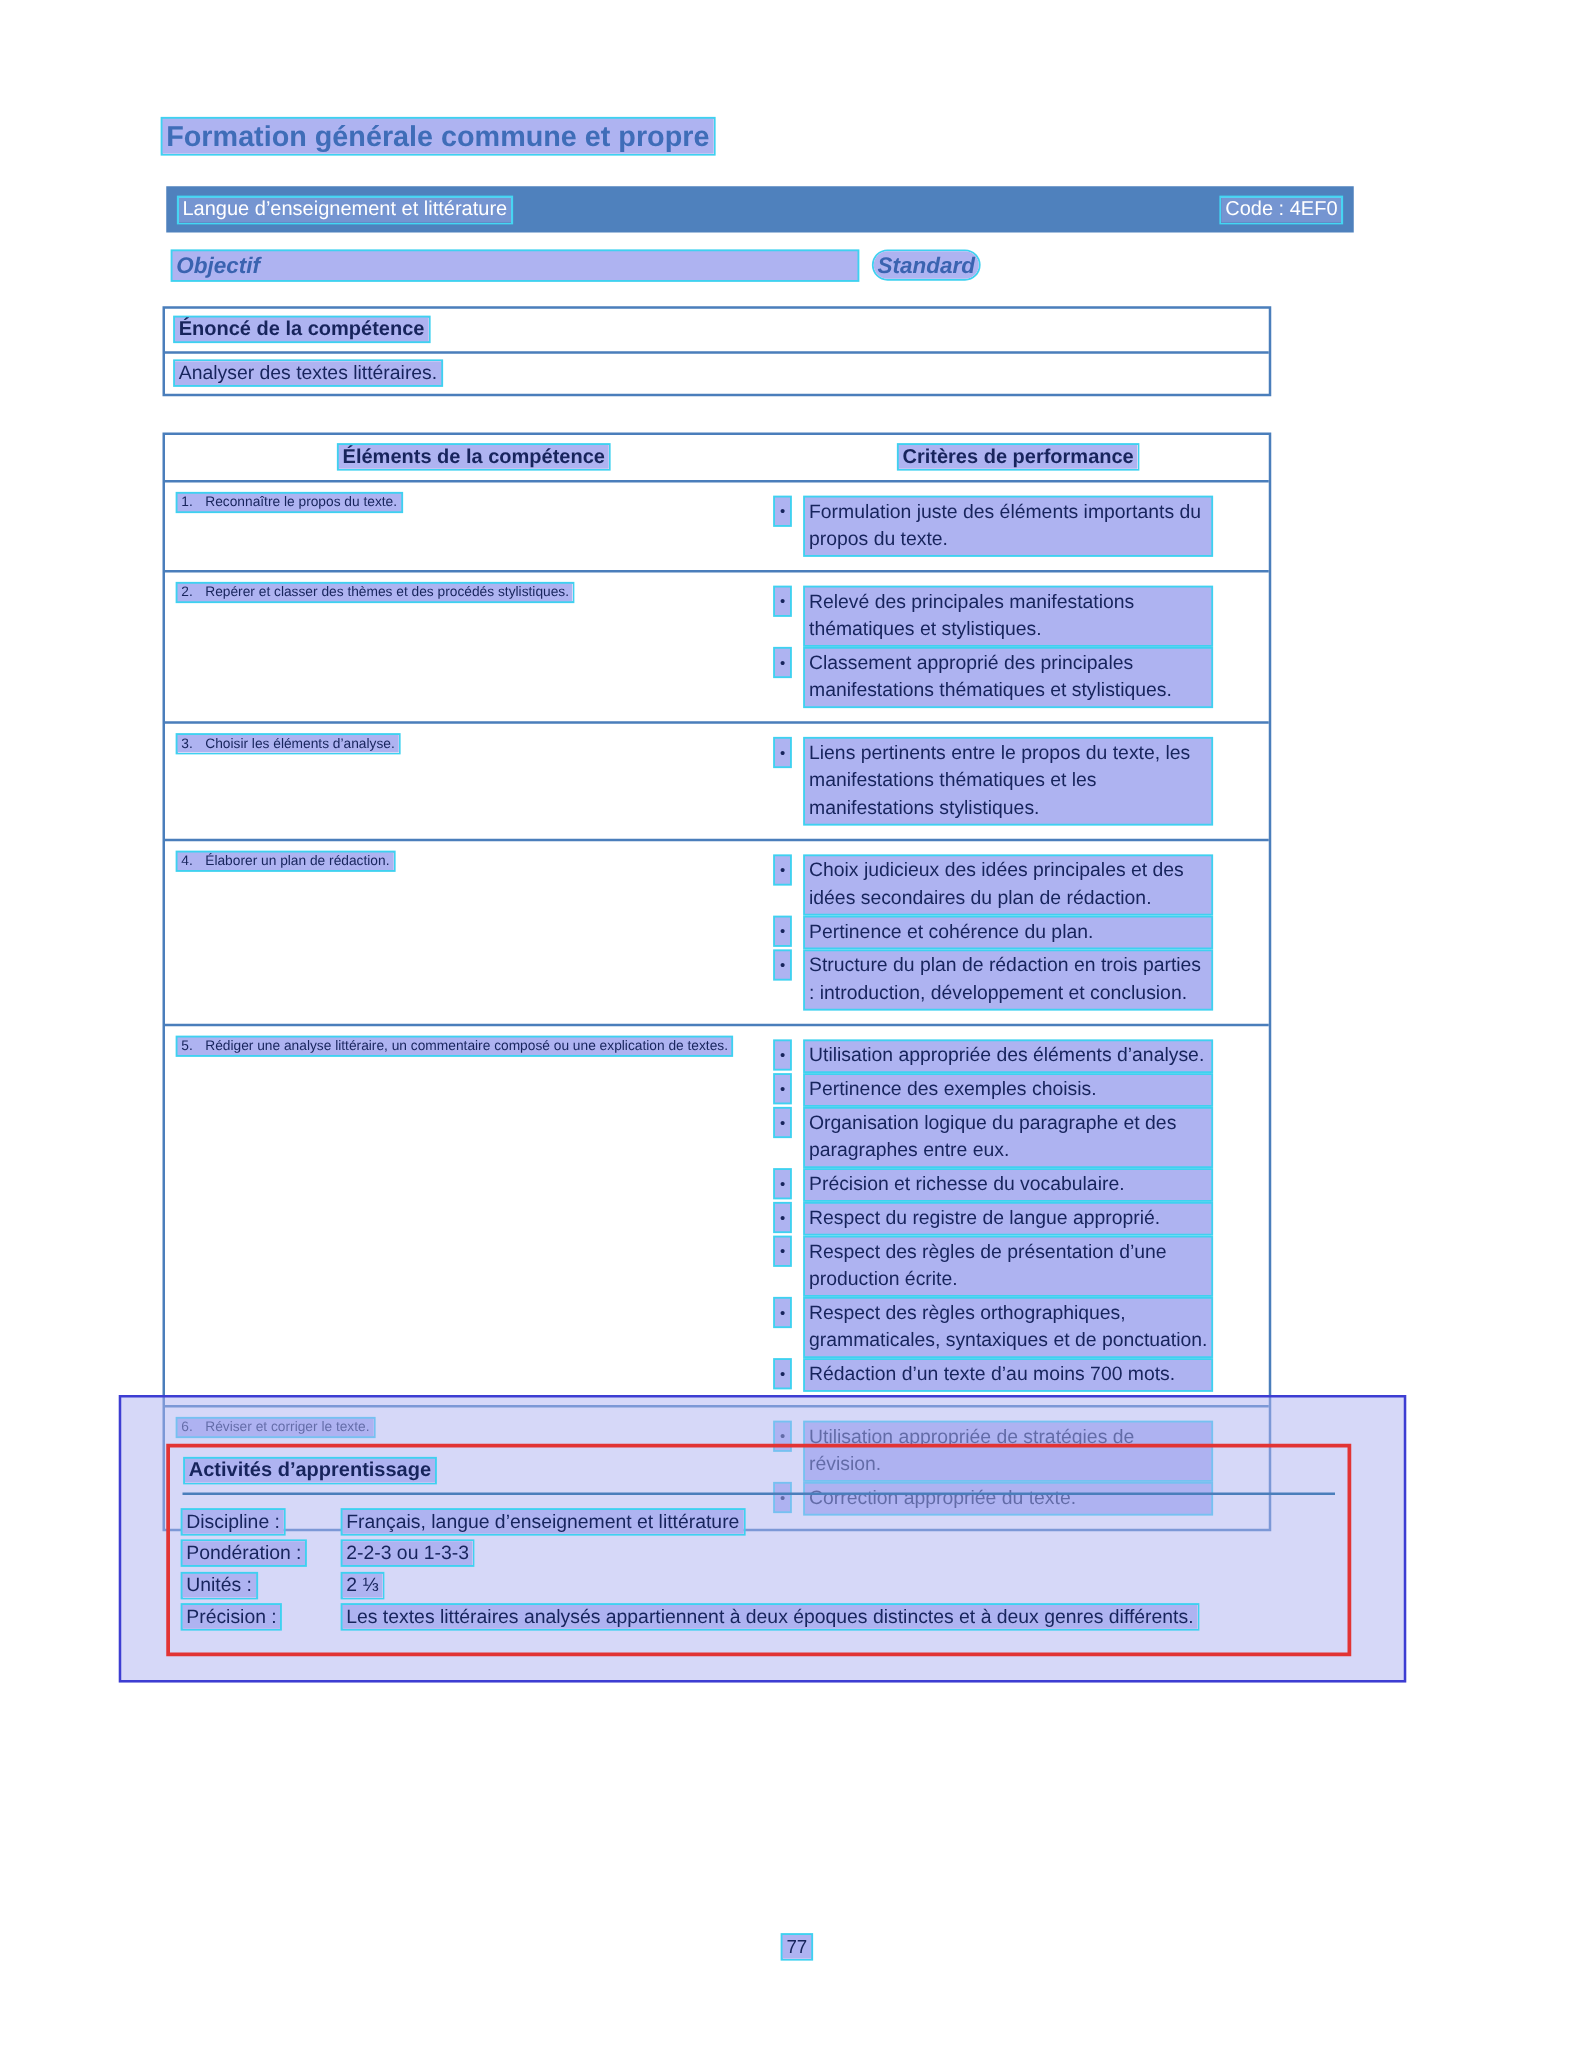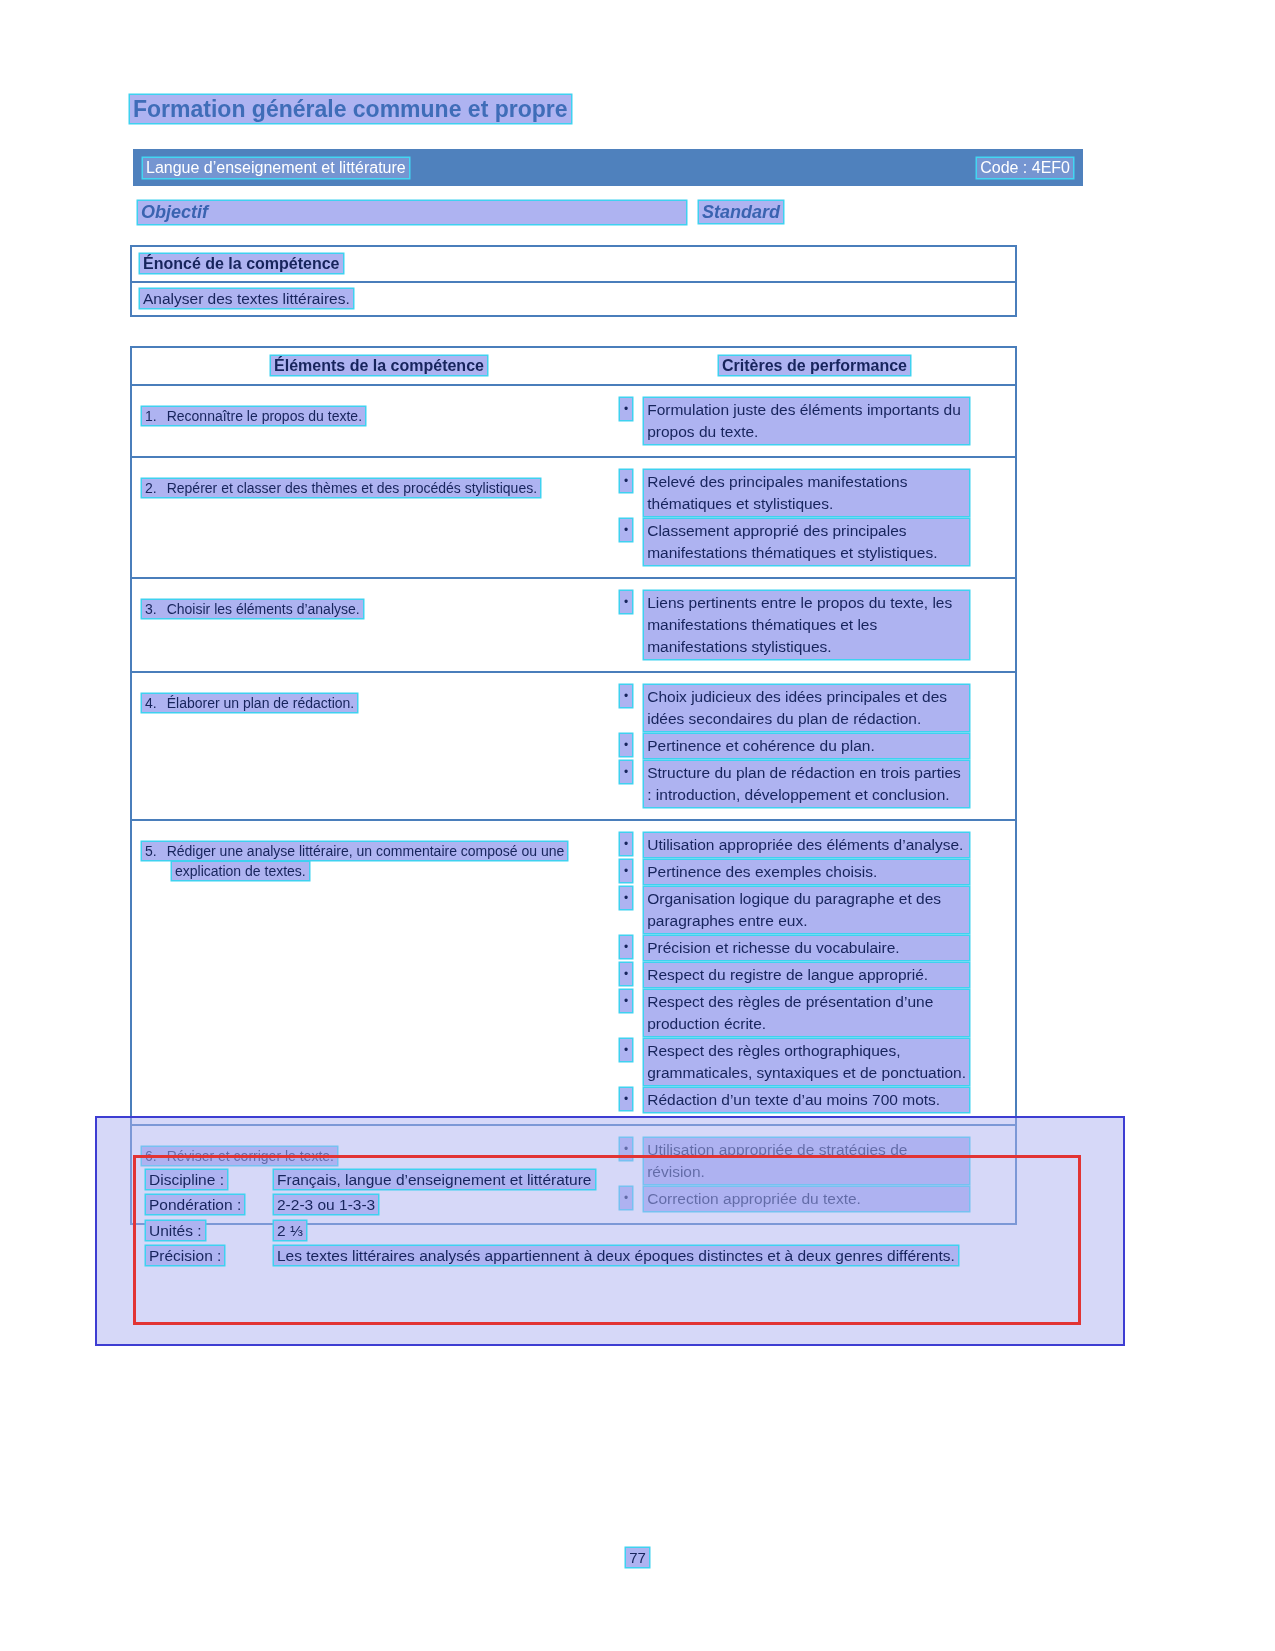--- a/index.html
+++ b/index.html
@@ -17,31 +17,31 @@
   }
   .doc-title{position:absolute;left:130px;top:96px;font-size:23px;font-weight:bold;color:#3f6db8;}
   .header-bar{
     position:absolute;left:133px;top:149px;width:950px;height:37px;background:#4f81bd;
     display:flex;align-items:center;justify-content:space-between;padding:0 10px;
     font-size:16px;color:#ffffff;
   }
   .header-bar .hl{background:rgba(174,179,241,0.40);box-shadow:0 0 0 1.5px #43d6f2;color:#ffffff;}
   .obj-std{position:absolute;left:138px;top:201px;font-size:18px;font-weight:bold;font-style:italic;color:#3a63b0;}
   .obj-std .obj{display:inline-block;width:548px;}
-  .obj-std .std{margin-left:8px;}
+  .obj-std .std{margin-left:8px;border-radius:11px;}
   .box{position:absolute;left:130px;width:887px;border:2.5px solid #4a7ebb;background:transparent;}
   .box-enonce{top:245px;}
   .enonce-header{padding:8px 8px;font-weight:bold;font-size:16px;border-bottom:2.5px solid #4a7ebb;}
   .enonce-body{padding:7px 8px;font-size:15.5px;}
   .box-main{top:346px;}
   .main-header{display:grid;grid-template-columns:482px 1fr;padding:9px 6px;font-weight:bold;font-size:16px;text-align:center;}
   .main-row{display:grid;grid-template-columns:482px 1fr;border-top:2.5px solid #4a7ebb;padding:7px 0;}
   .r0{min-height:56px;}.r1{min-height:108px;}.r2{min-height:78px;}
   .r3{min-height:136px;}.r4{min-height:296px;}.r5{min-height:58px;}
-  .cell-left{padding:2px 14px 2px 40px;text-indent:-30px;font-size:14px;line-height:1.42;margin-top:12px;}
+  .cell-left{padding:2px 14px 2px 40px;text-indent:-30px;font-size:11px;line-height:1.42;}
   .numgap{display:inline-block;width:10px;}
   .cell-right{padding:2px 46px 2px 6px;font-size:15.5px;}
   .bullet-item{display:flex;align-items:flex-start;margin:3px 0;line-height:1.42;}
   .bullet{flex:0 0 auto;margin-right:12px;font-size:12px;line-height:20px;padding:1px 4px;}
   .bullet-text{flex:1;}
   .activities-outer{
     position:absolute;left:95px;top:1116px;width:1030px;height:230px;
     background:rgba(174,178,241,0.50);border:2px solid #3d3dd2;
   }
   .activities-inner{
@@ -206,20 +206,23 @@
           <span class="hl bullet">•</span>
           <span class="hl bullet-text">Correction appropriée du texte.</span>
         </div>
       </div>
     </div>
   </div>
 
   <div class="activities-outer"></div>
 
   <div class="activities-inner">
+    <div class="act-header">
+      <span class="hl">Activités d’apprentissage</span>
+    </div>
     <div class="act-rows">
       <div class="act-row">
         <span class="label"><span class="hl">Discipline :</span></span>
         <span class="value"><span class="hl">Français, langue d’enseignement et littérature</span></span>
       </div>
       <div class="act-row">
         <span class="label"><span class="hl">Pondération :</span></span>
         <span class="value"><span class="hl">2-2-3 ou 1-3-3</span></span>
       </div>
       <div class="act-row">

